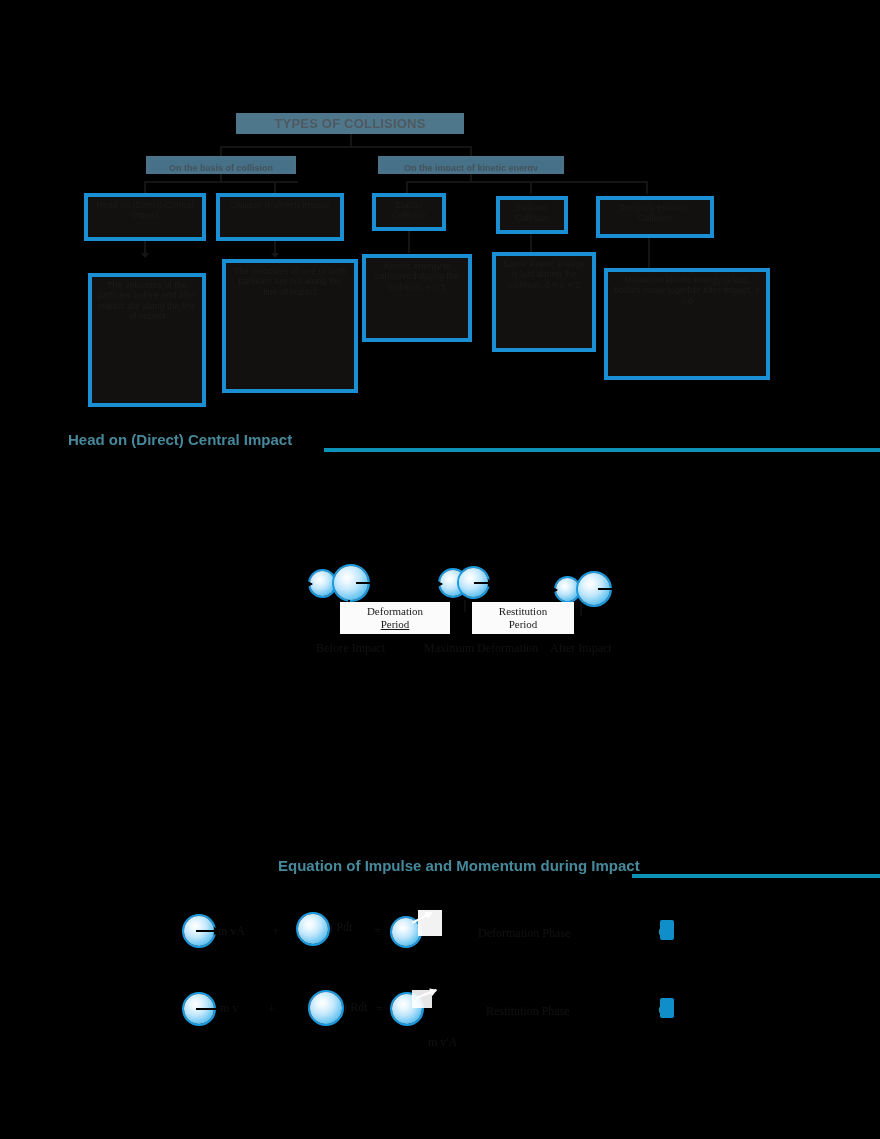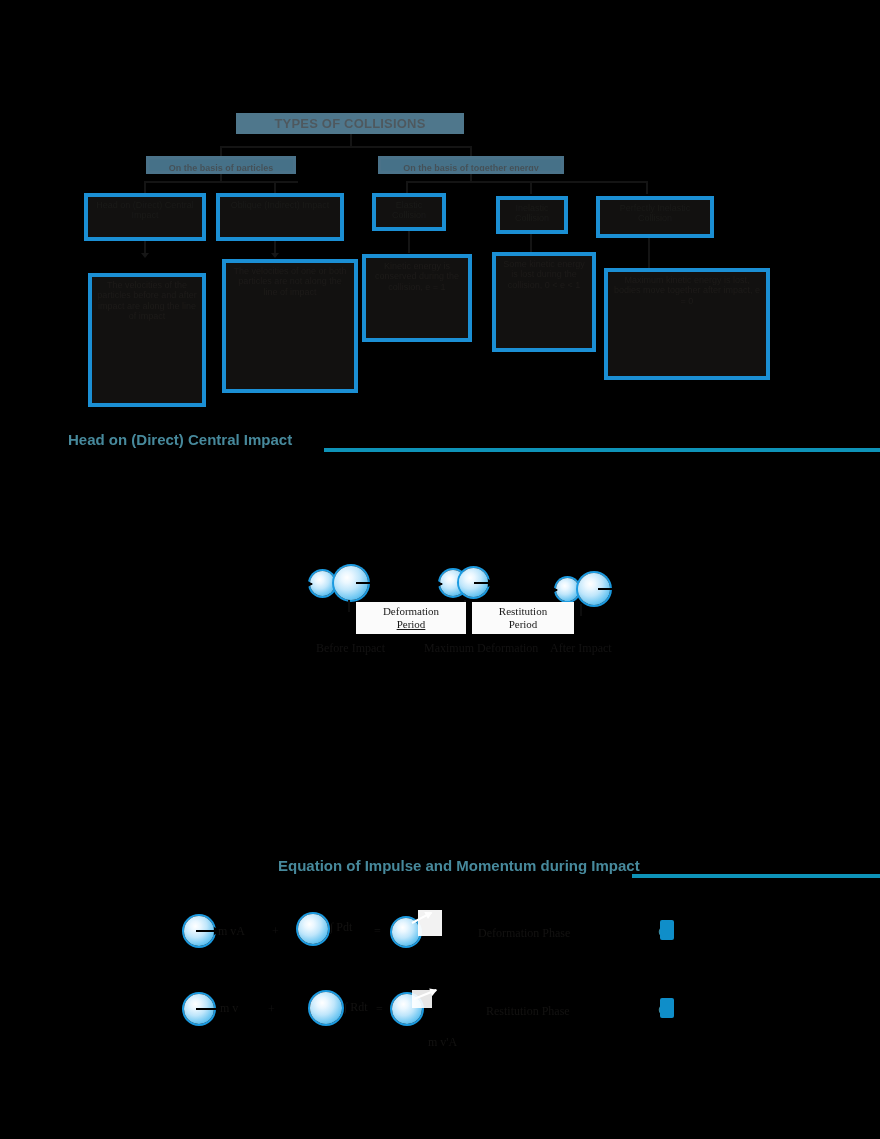--- a/index.html
+++ b/index.html
@@ -79,22 +79,22 @@
 
   <div>
 
     <div class="fc-title">TYPES OF COLLISIONS</div>
 
     <div class="fc-line abs" style="left:350px;top:134px;width:2px;height:13px;"></div>
     <div class="fc-line abs" style="left:220px;top:146px;width:252px;height:2px;"></div>
     <div class="fc-line abs" style="left:220px;top:146px;width:2px;height:11px;"></div>
     <div class="fc-line abs" style="left:470px;top:146px;width:2px;height:11px;"></div>
 
-    <div class="fc-box sub" style="left:146px;top:156px;width:150px;height:18px;line-height:13px;">On the basis of particles</div>
-    <div class="fc-box sub" style="left:378px;top:156px;width:186px;height:18px;line-height:13px;">On the basis of together energy</div>
+    <div class="fc-box sub" style="left:146px;top:156px;width:150px;height:18px;line-height:13px;">On the basis of collision</div>
+    <div class="fc-box sub" style="left:378px;top:156px;width:186px;height:18px;line-height:13px;">On the impact of kinetic energy</div>
 
     <div class="fc-line abs" style="left:220px;top:174px;width:2px;height:8px;"></div>
     <div class="fc-line abs" style="left:144px;top:181px;width:154px;height:2px;"></div>
     <div class="fc-line abs" style="left:144px;top:181px;width:2px;height:13px;"></div>
     <div class="fc-line abs" style="left:274px;top:181px;width:2px;height:13px;"></div>
 
     <div class="fc-line abs" style="left:470px;top:174px;width:2px;height:8px;"></div>
     <div class="fc-line abs" style="left:406px;top:181px;width:240px;height:2px;"></div>
     <div class="fc-line abs" style="left:406px;top:181px;width:2px;height:13px;"></div>
     <div class="fc-line abs" style="left:530px;top:181px;width:2px;height:13px;"></div>
@@ -138,21 +138,21 @@
 
     <div class="ball" style="left:556px;top:578px;width:23px;height:23px;"></div>
     <div class="ball" style="left:578px;top:573px;width:32px;height:32px;"></div>
     <div class="arrow-r" style="left:540px;top:589px;width:17px;"></div>
     <div class="arrow-r" style="left:598px;top:588px;width:22px;"></div>
 
     <div class="abs" style="left:348px;top:600px;width:2px;height:12px;background:#0d0d0d;"></div>
     <div class="abs" style="left:464px;top:600px;width:2px;height:12px;background:#0d0d0d;"></div>
     <div class="abs" style="left:580px;top:604px;width:2px;height:12px;background:#0d0d0d;"></div>
 
-    <div class="period-label" style="left:356px;top:602px;width:90px;">
+    <div class="period-label" style="left:340px;top:602px;width:90px;">
       <span>Deformation</span><br>
       <u>Period</u>
     </div>
     <div class="period-label" style="left:472px;top:602px;width:82px;">
       <span>Restitution</span><br>
       <span>Period</span>
     </div>
 
     <div class="eq-txt" style="left:316px;top:641px;color:#131212;">Before Impact</div>
     <div class="eq-txt" style="left:424px;top:641px;color:#131212;">Maximum Deformation</div>

